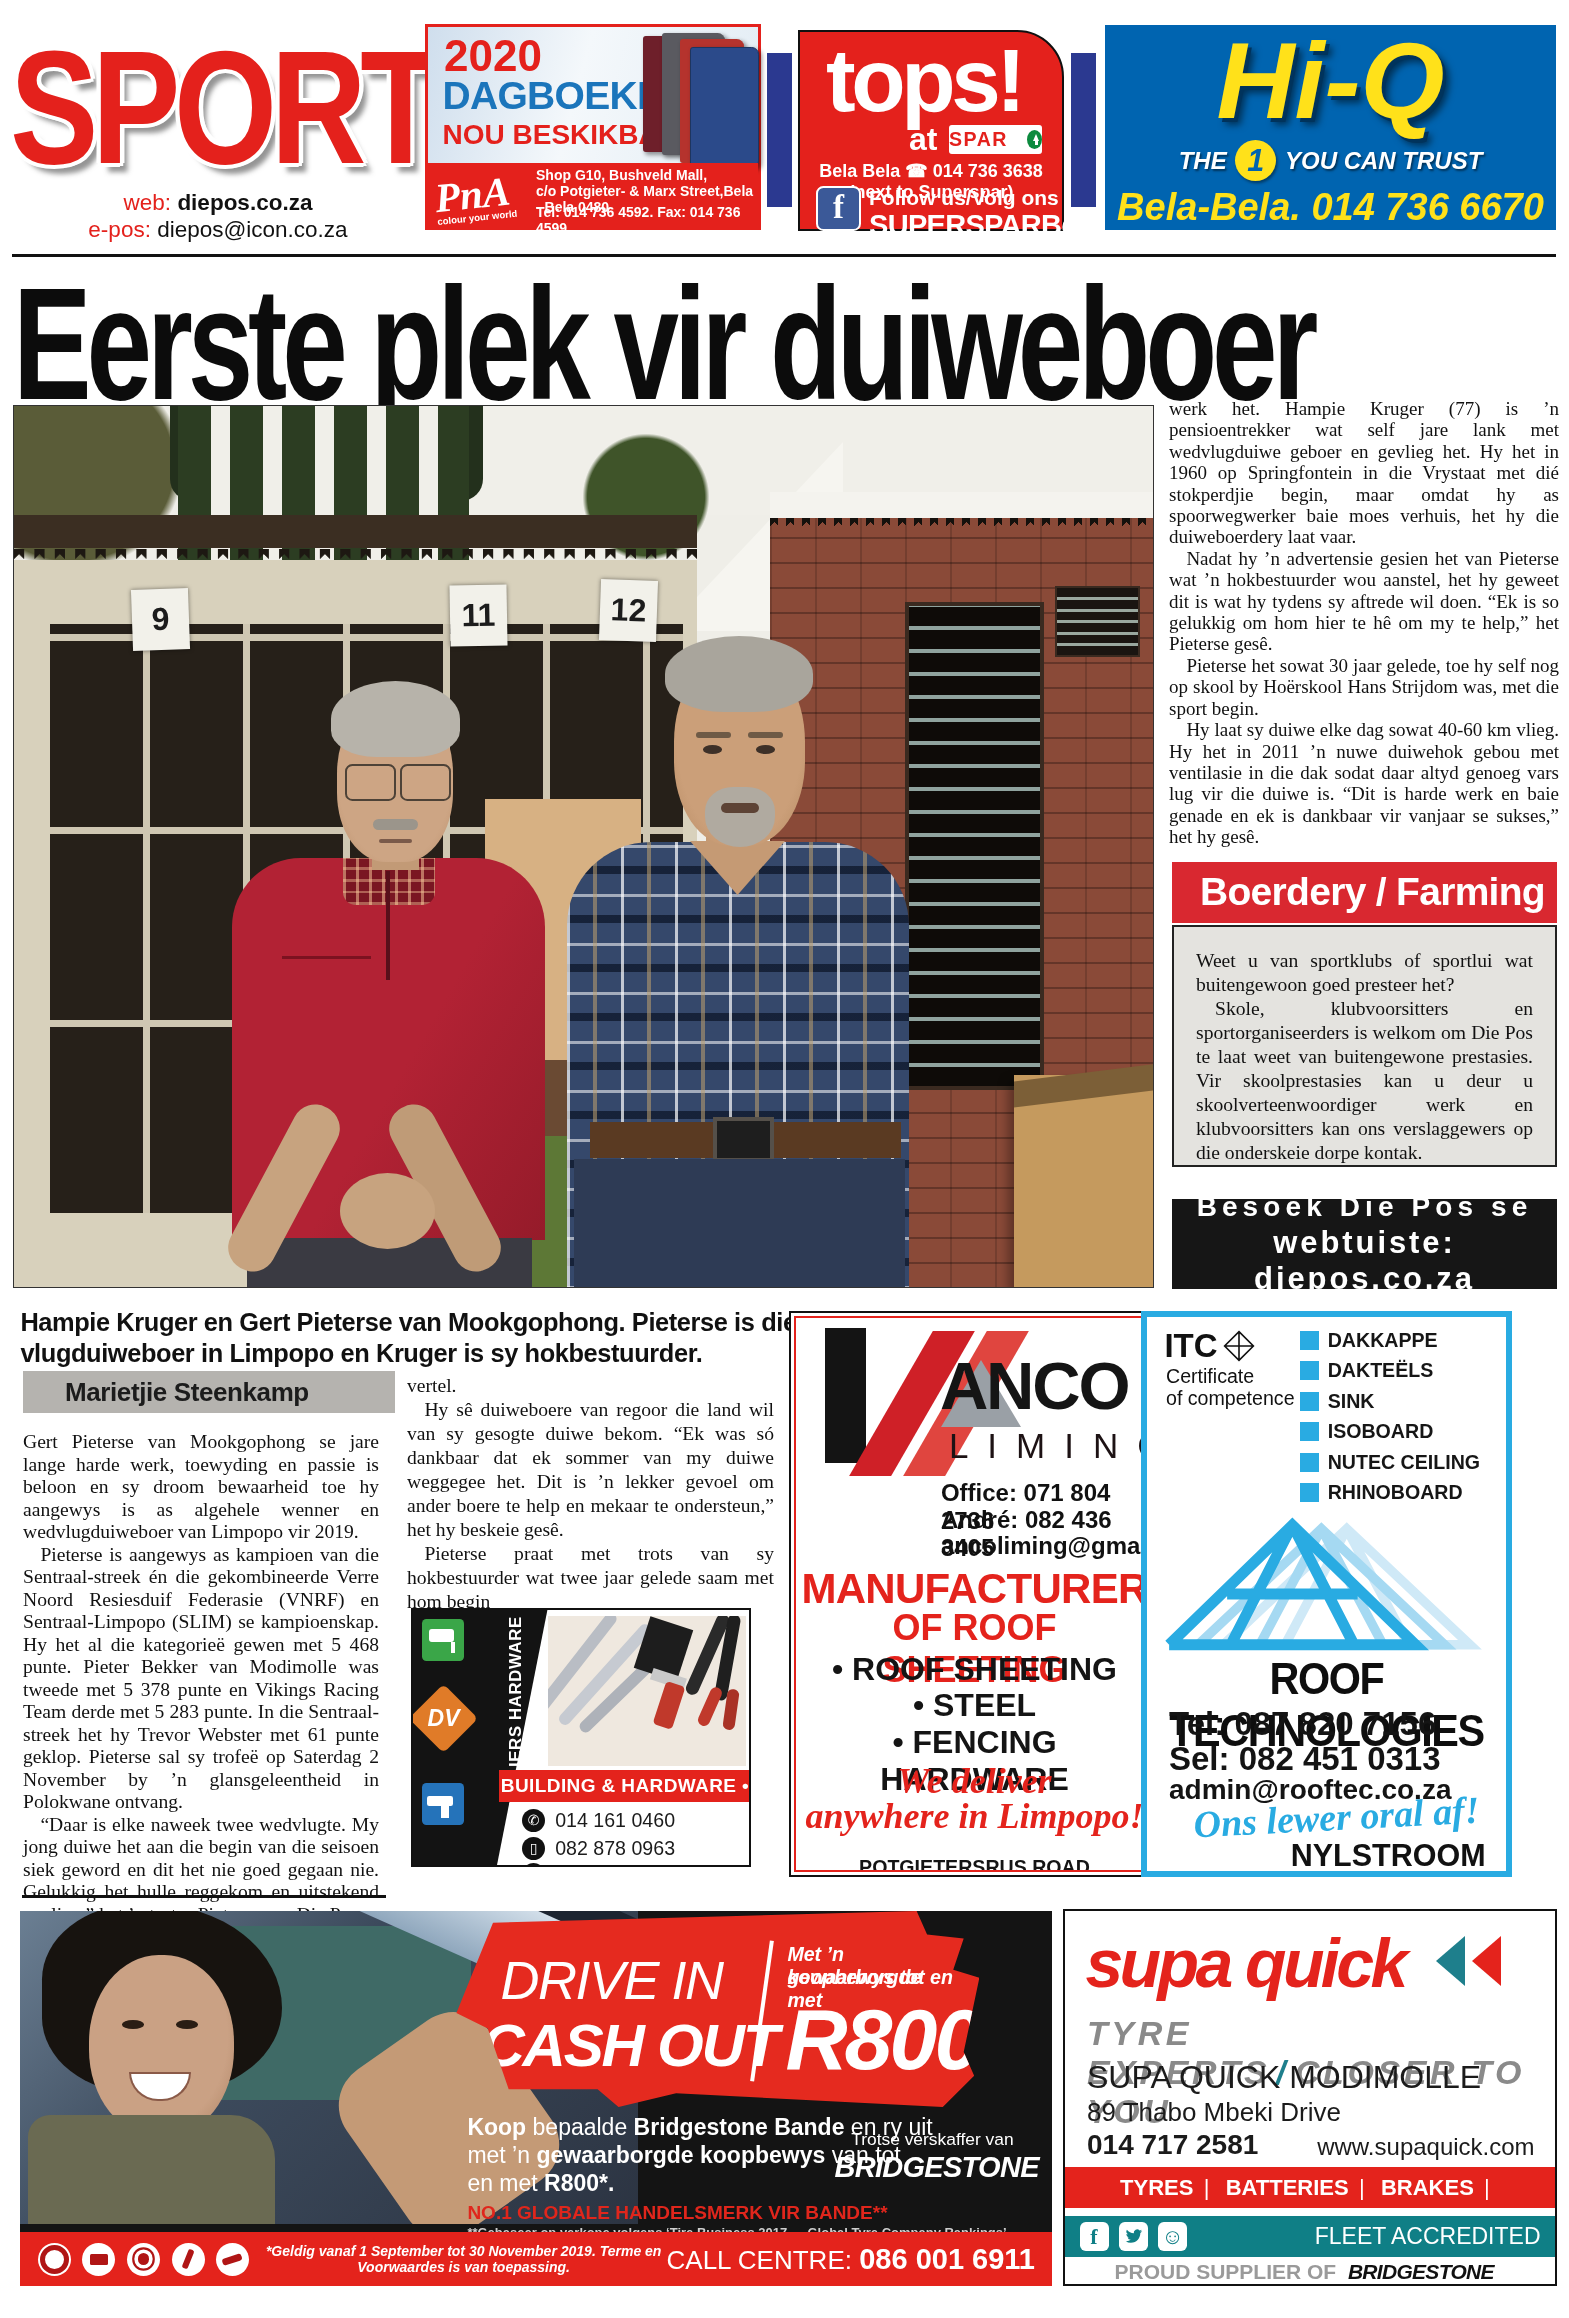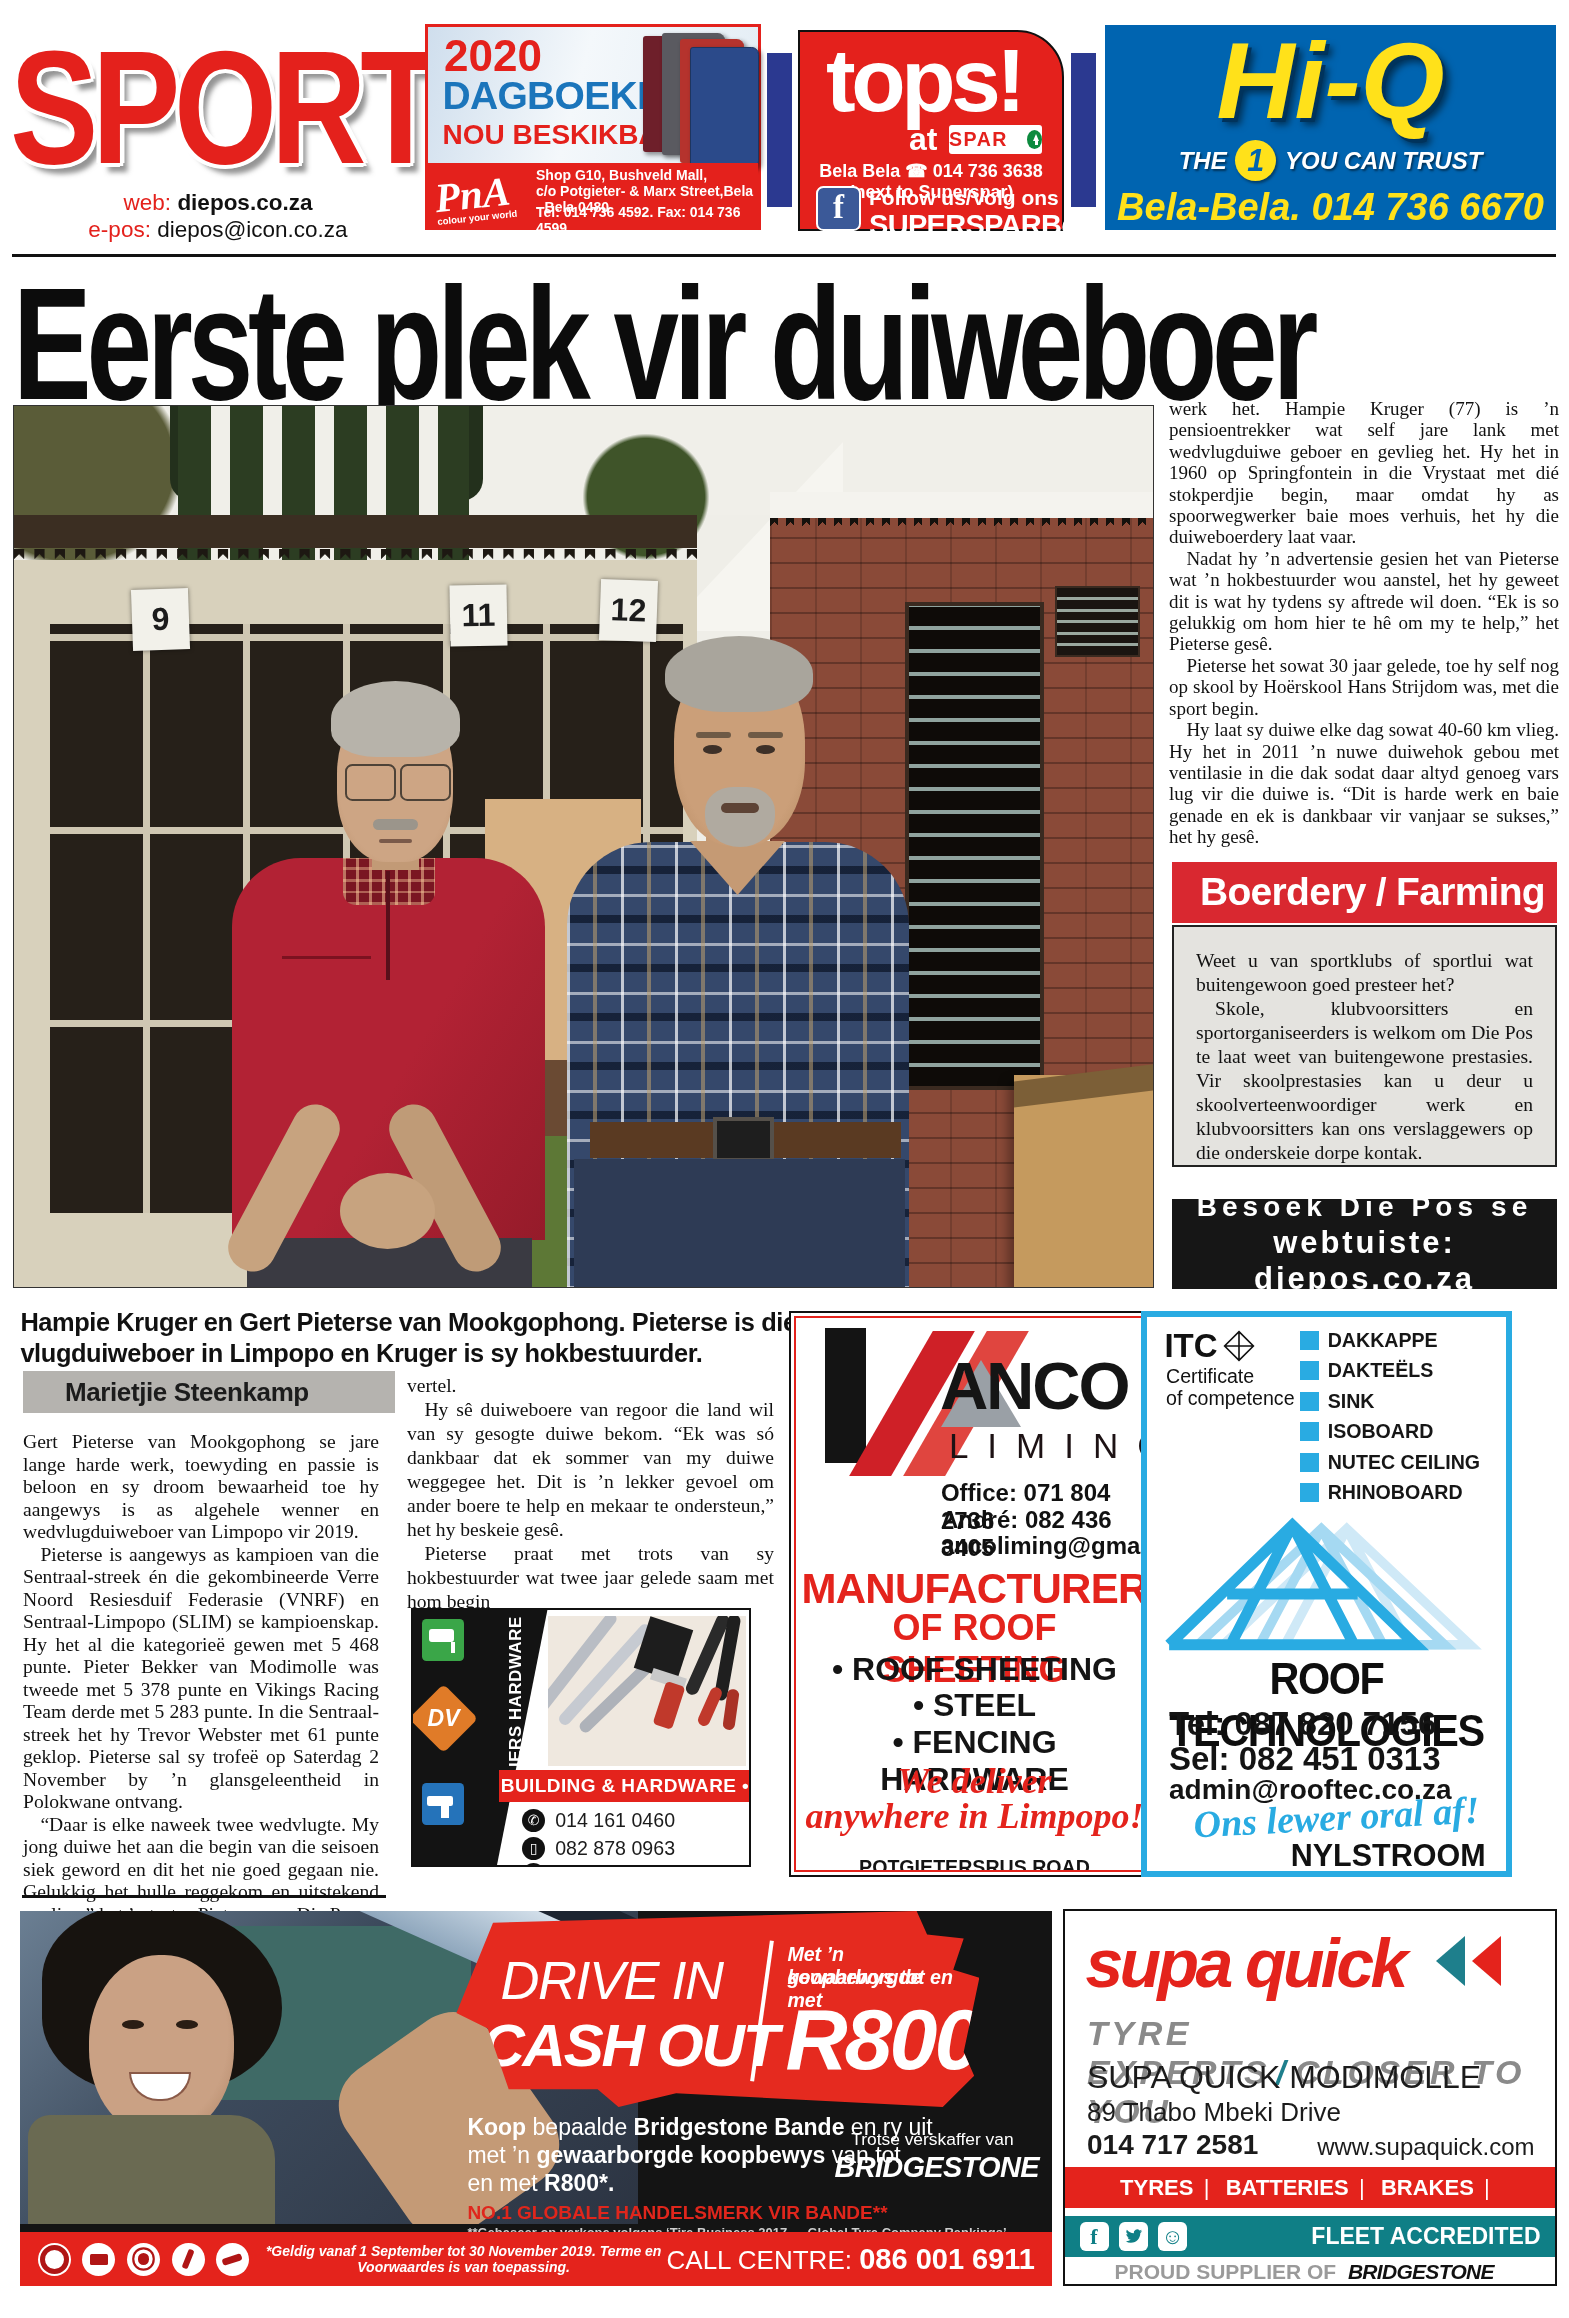--- a/index.html
+++ b/index.html
@@ -162,21 +162,21 @@
   #sq-store{left:22px;top:148px;font-size:32px;color:#1b1b1b;}
   #sq-addr{left:22px;top:186px;font-size:26px;color:#1b1b1b;}
   #sq-phone{left:22px;top:218px;font-size:28px;font-weight:bold;color:#1b1b1b;}
   #sq-web{right:20.4px;top:222px;position:absolute;font-size:24px;color:#1b1b1b;}
   #sq-redband{left:0;top:256px;width:100%;height:41px;background:#e4231c;color:#fff;text-align:center;
     font-size:22px;font-weight:bold;line-height:41px;}
   #sq-redband .sep{padding:0 10.2px;font-weight:normal;}
   #sq-tealband{left:0;top:305px;width:100%;height:41px;background:#0f7f86;display:flex;align-items:center;padding:0 14.5px;box-sizing:border-box;gap:10.2px;}
   .sq-ic{width:29px;height:29px;border-radius:5.8px;background:#fff;color:#0f7f86;font-weight:900;font-size:22px;
     text-align:center;line-height:29px;font-family:"Liberation Serif",serif;}
-  #sq-fleet{margin-left:auto;color:#fff;font-weight:700;font-size:23px;}
+  #sq-fleet{margin-left:auto;color:#fff;font-weight:400;font-size:23px;}
   #sq-bottom{left:0;top:349px;width:100%;text-align:center;font-size:21px;}
   #sq-bottom .gray{color:#9a9a9a;font-weight:bold;}
   #sq-bottom .bstone{font-weight:900;font-style:italic;color:#111;letter-spacing:-0.7px;}
   #sq-bottom .fstone{font-family:"Liberation Serif",serif;font-weight:900;font-style:italic;color:#d5281e;font-size:25px;}
 </style>
 </head>
 <body>
 
 <div id="page">
 

